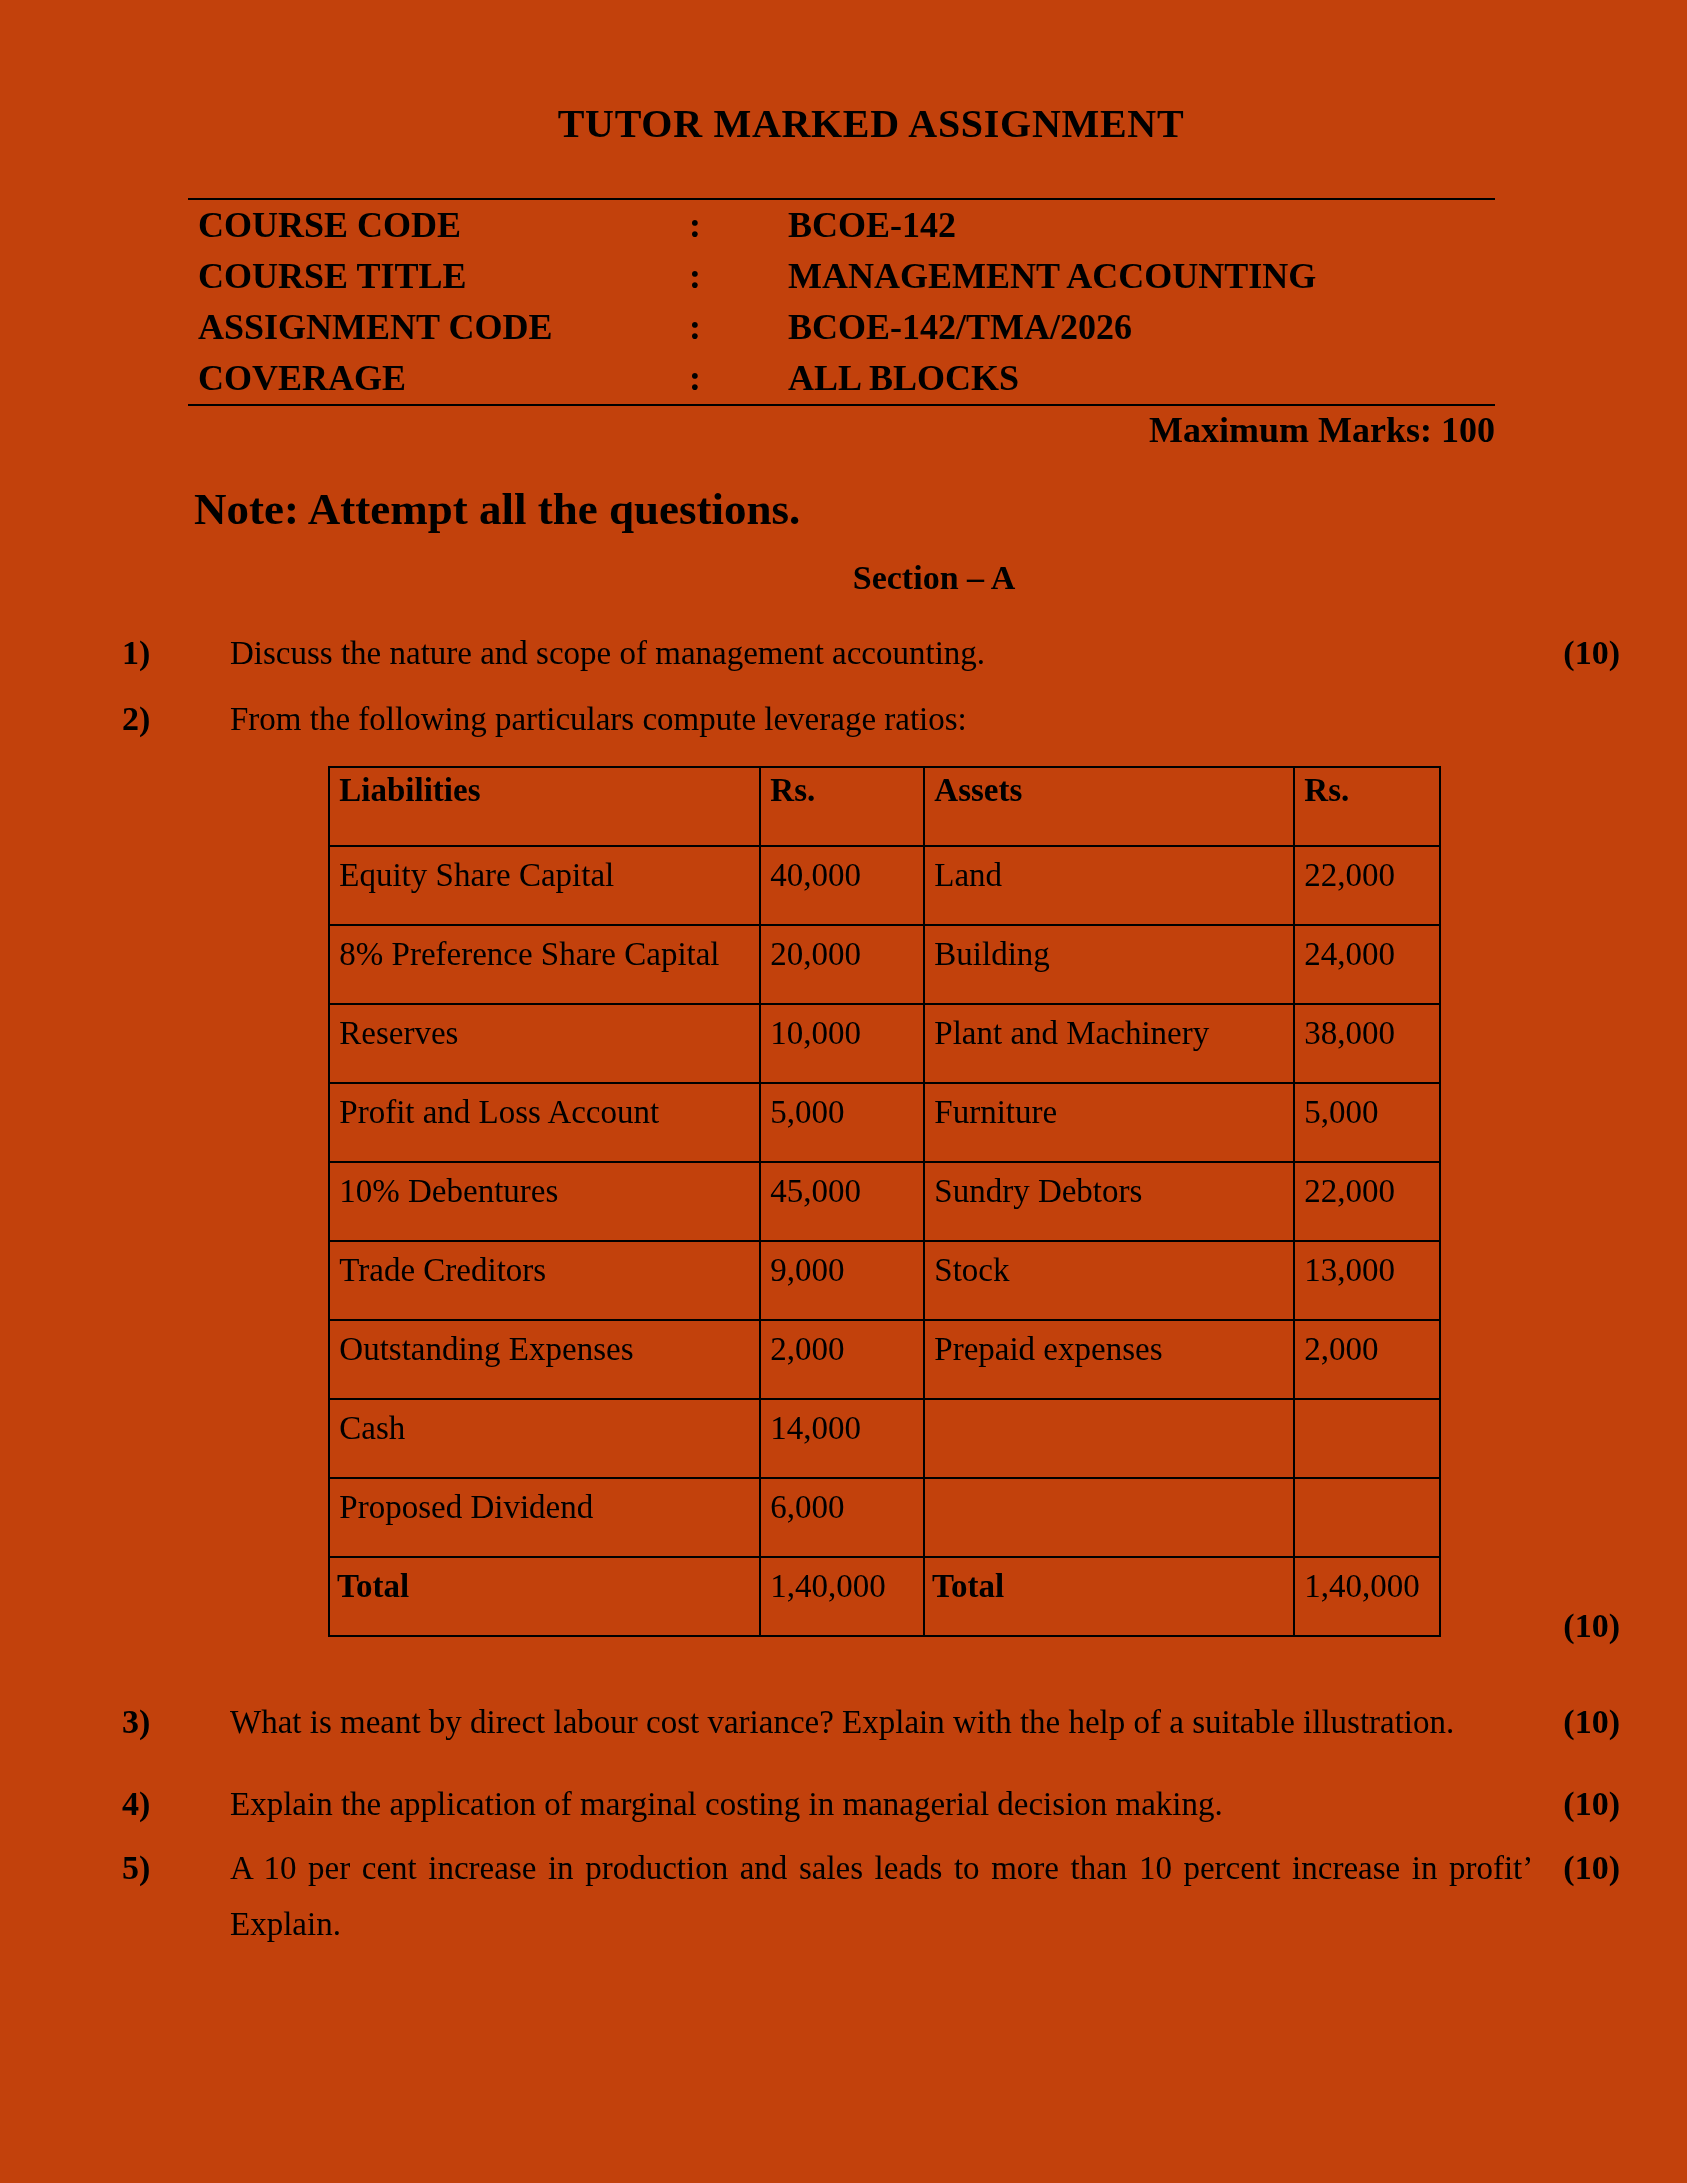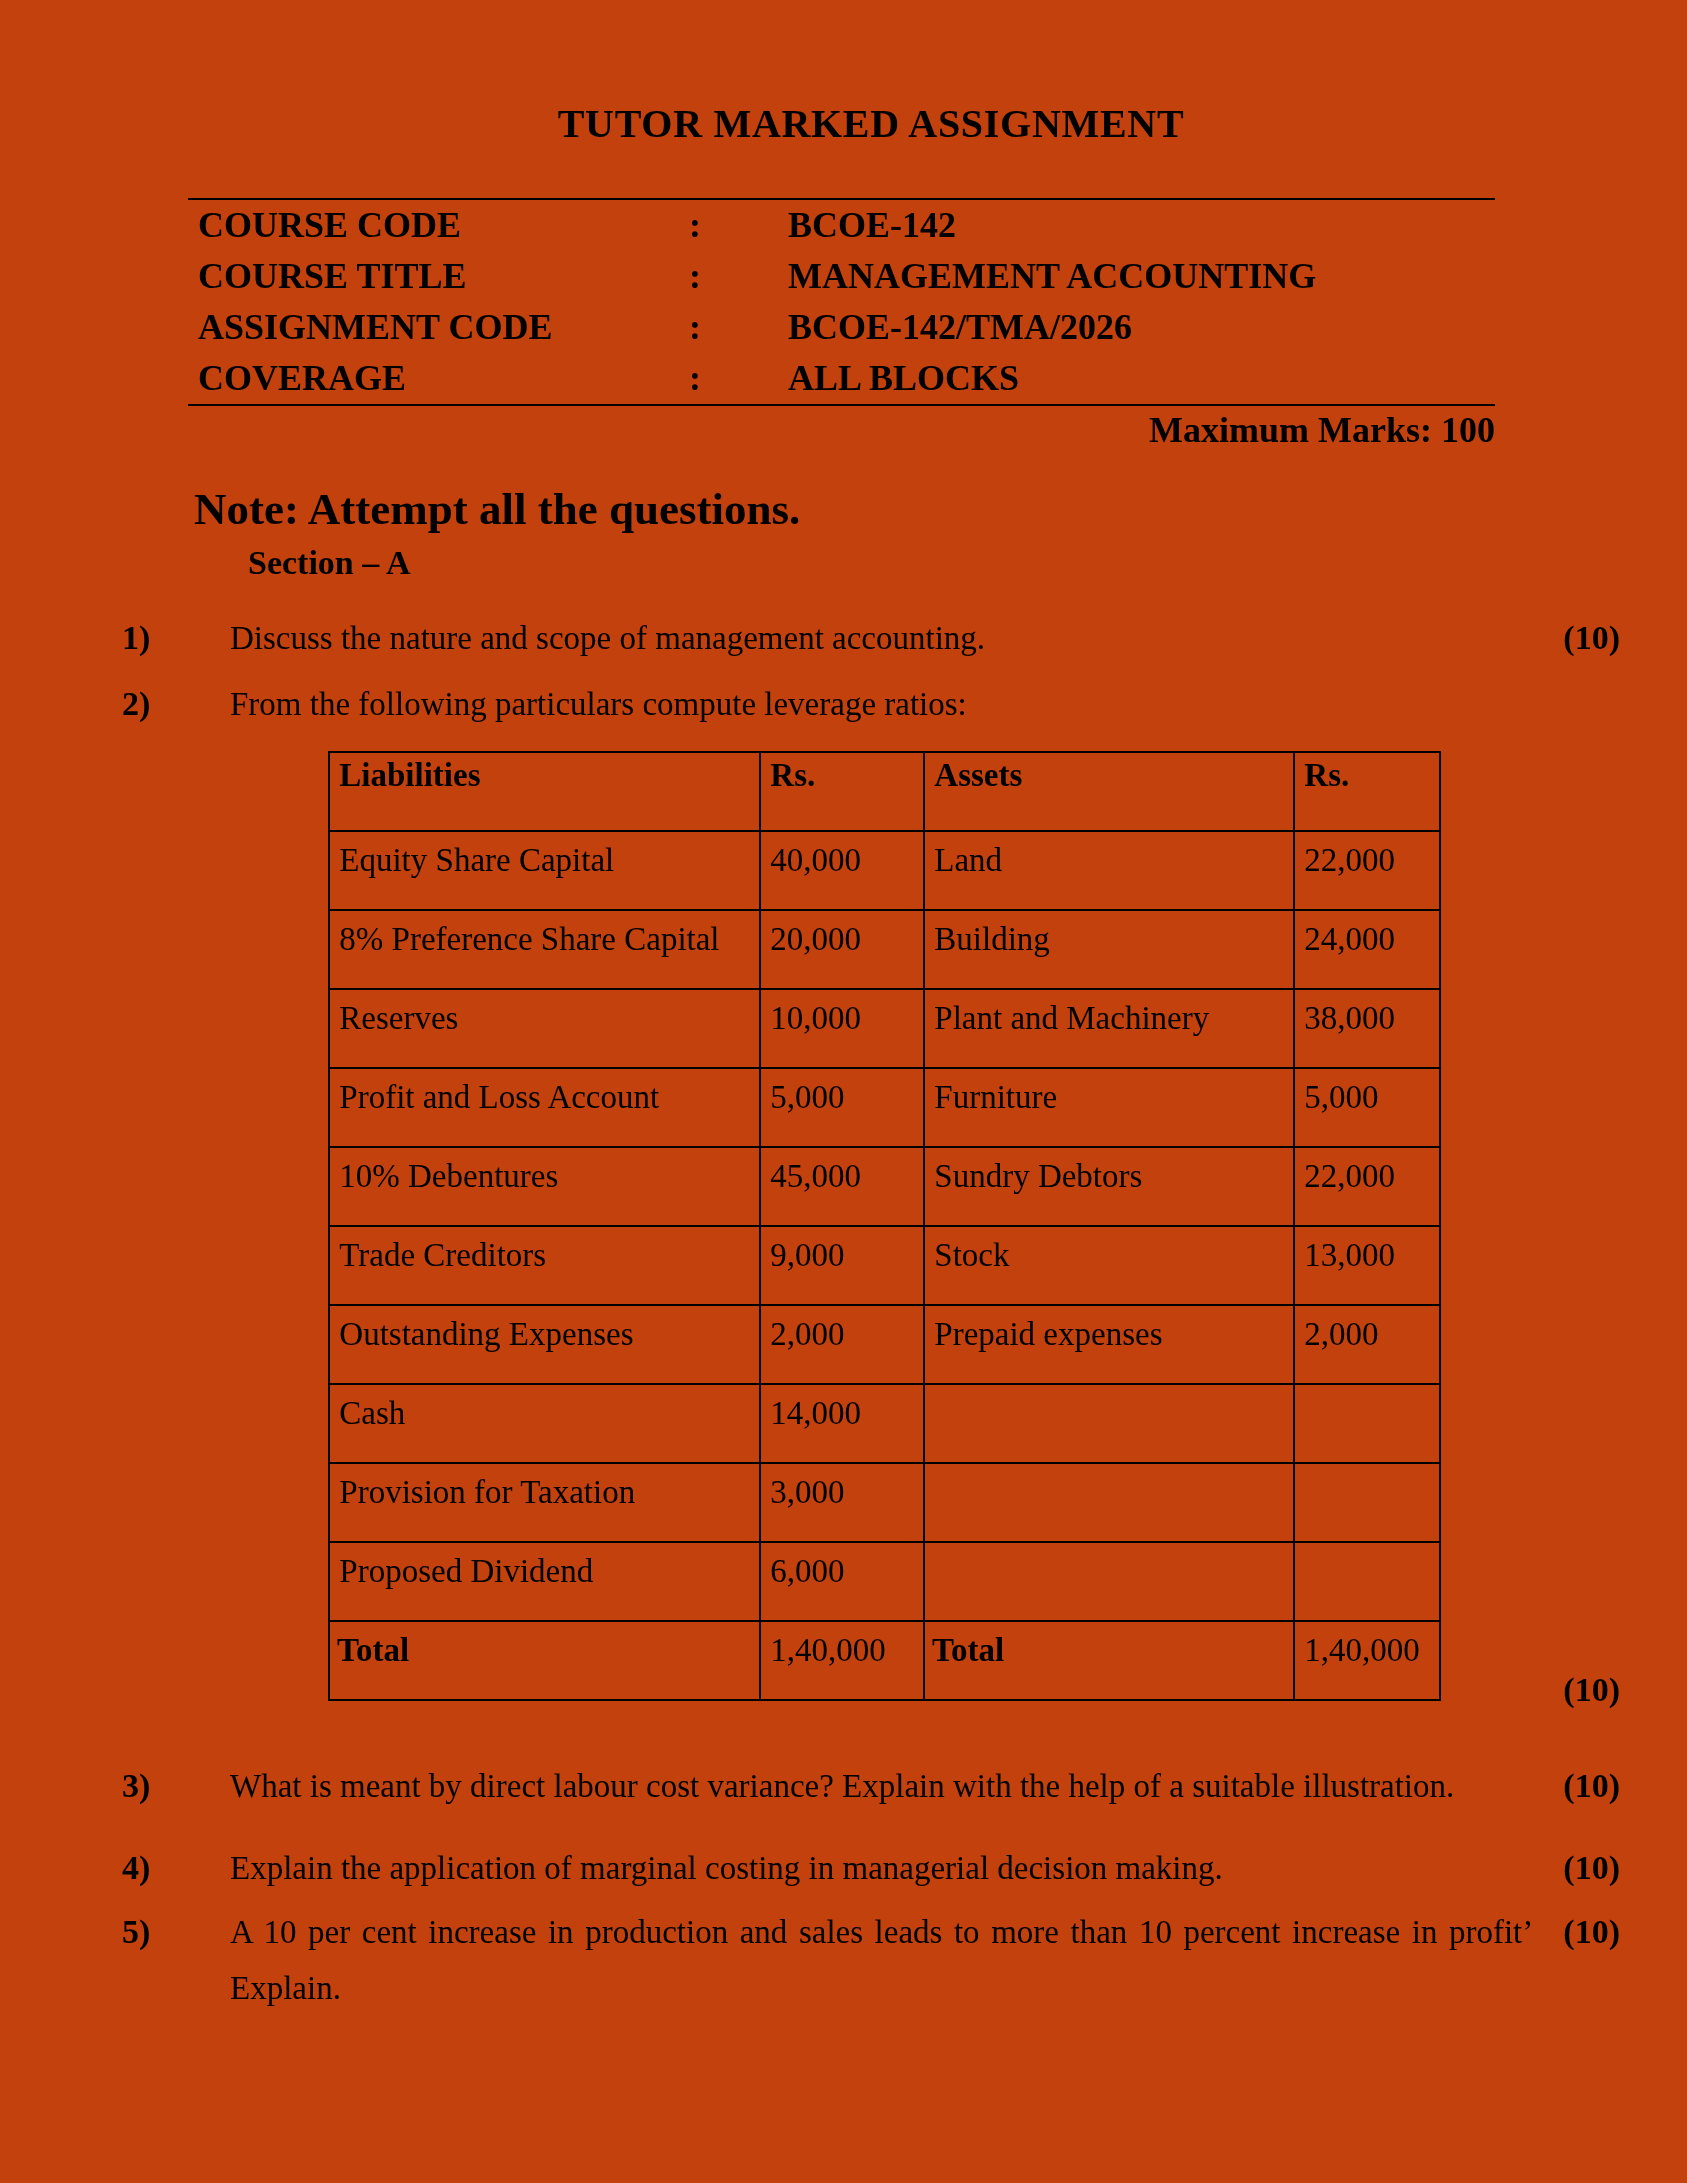--- a/index.html
+++ b/index.html
@@ -48,22 +48,23 @@
     margin-top:1.3px;
   }
   .note {
     margin-left:72px;
     margin-top:33px;
     font-size:45px;
     font-weight:bold;
     line-height:46px;
   }
   .section-heading {
-    margin-top:9px;
+    margin-top:24px;
     padding-left:126px;
+    text-align:center;
     font-size:34px;
     font-weight:bold;
     line-height:44px;
   }
   .q-row { display:flex; align-items:flex-start; }
   .q-num {
     width:108px;
     font-weight:bold;
     font-size:34px;
     line-height:46px;
@@ -235,26 +236,20 @@
         <td>Prepaid expenses</td>
         <td>2,000</td>
       </tr>
       <tr>
         <td>Cash</td>
         <td>14,000</td>
         <td></td>
         <td></td>
       </tr>
       <tr>
-        <td>Provision for Taxation</td>
-        <td>3,000</td>
-        <td></td>
-        <td></td>
-      </tr>
-      <tr>
         <td>Proposed Dividend</td>
         <td>6,000</td>
         <td></td>
         <td></td>
       </tr>
       <tr>
         <td class="total-cell">Total</td>
         <td>1,40,000</td>
         <td class="total-cell">Total</td>
         <td>1,40,000</td>

